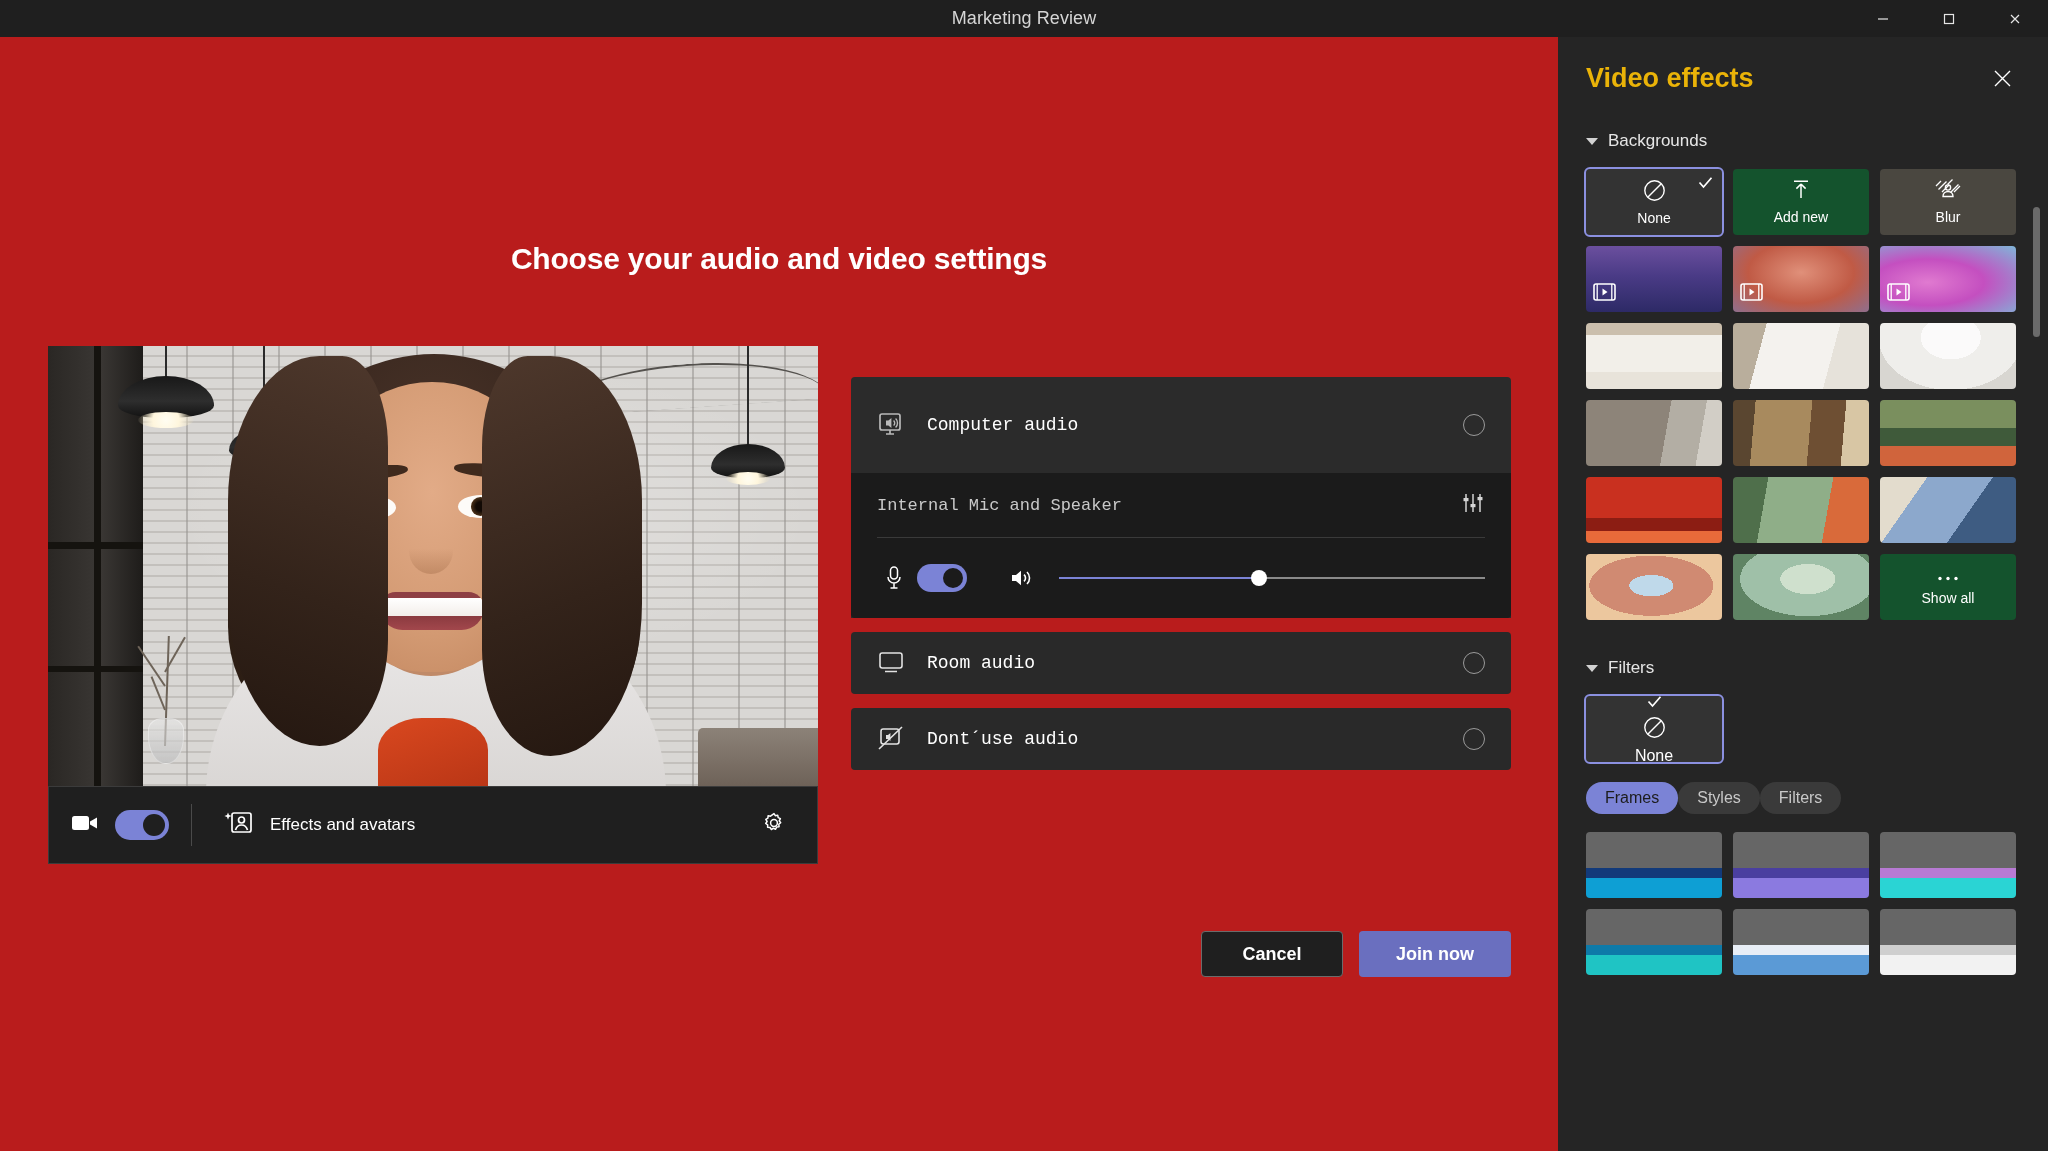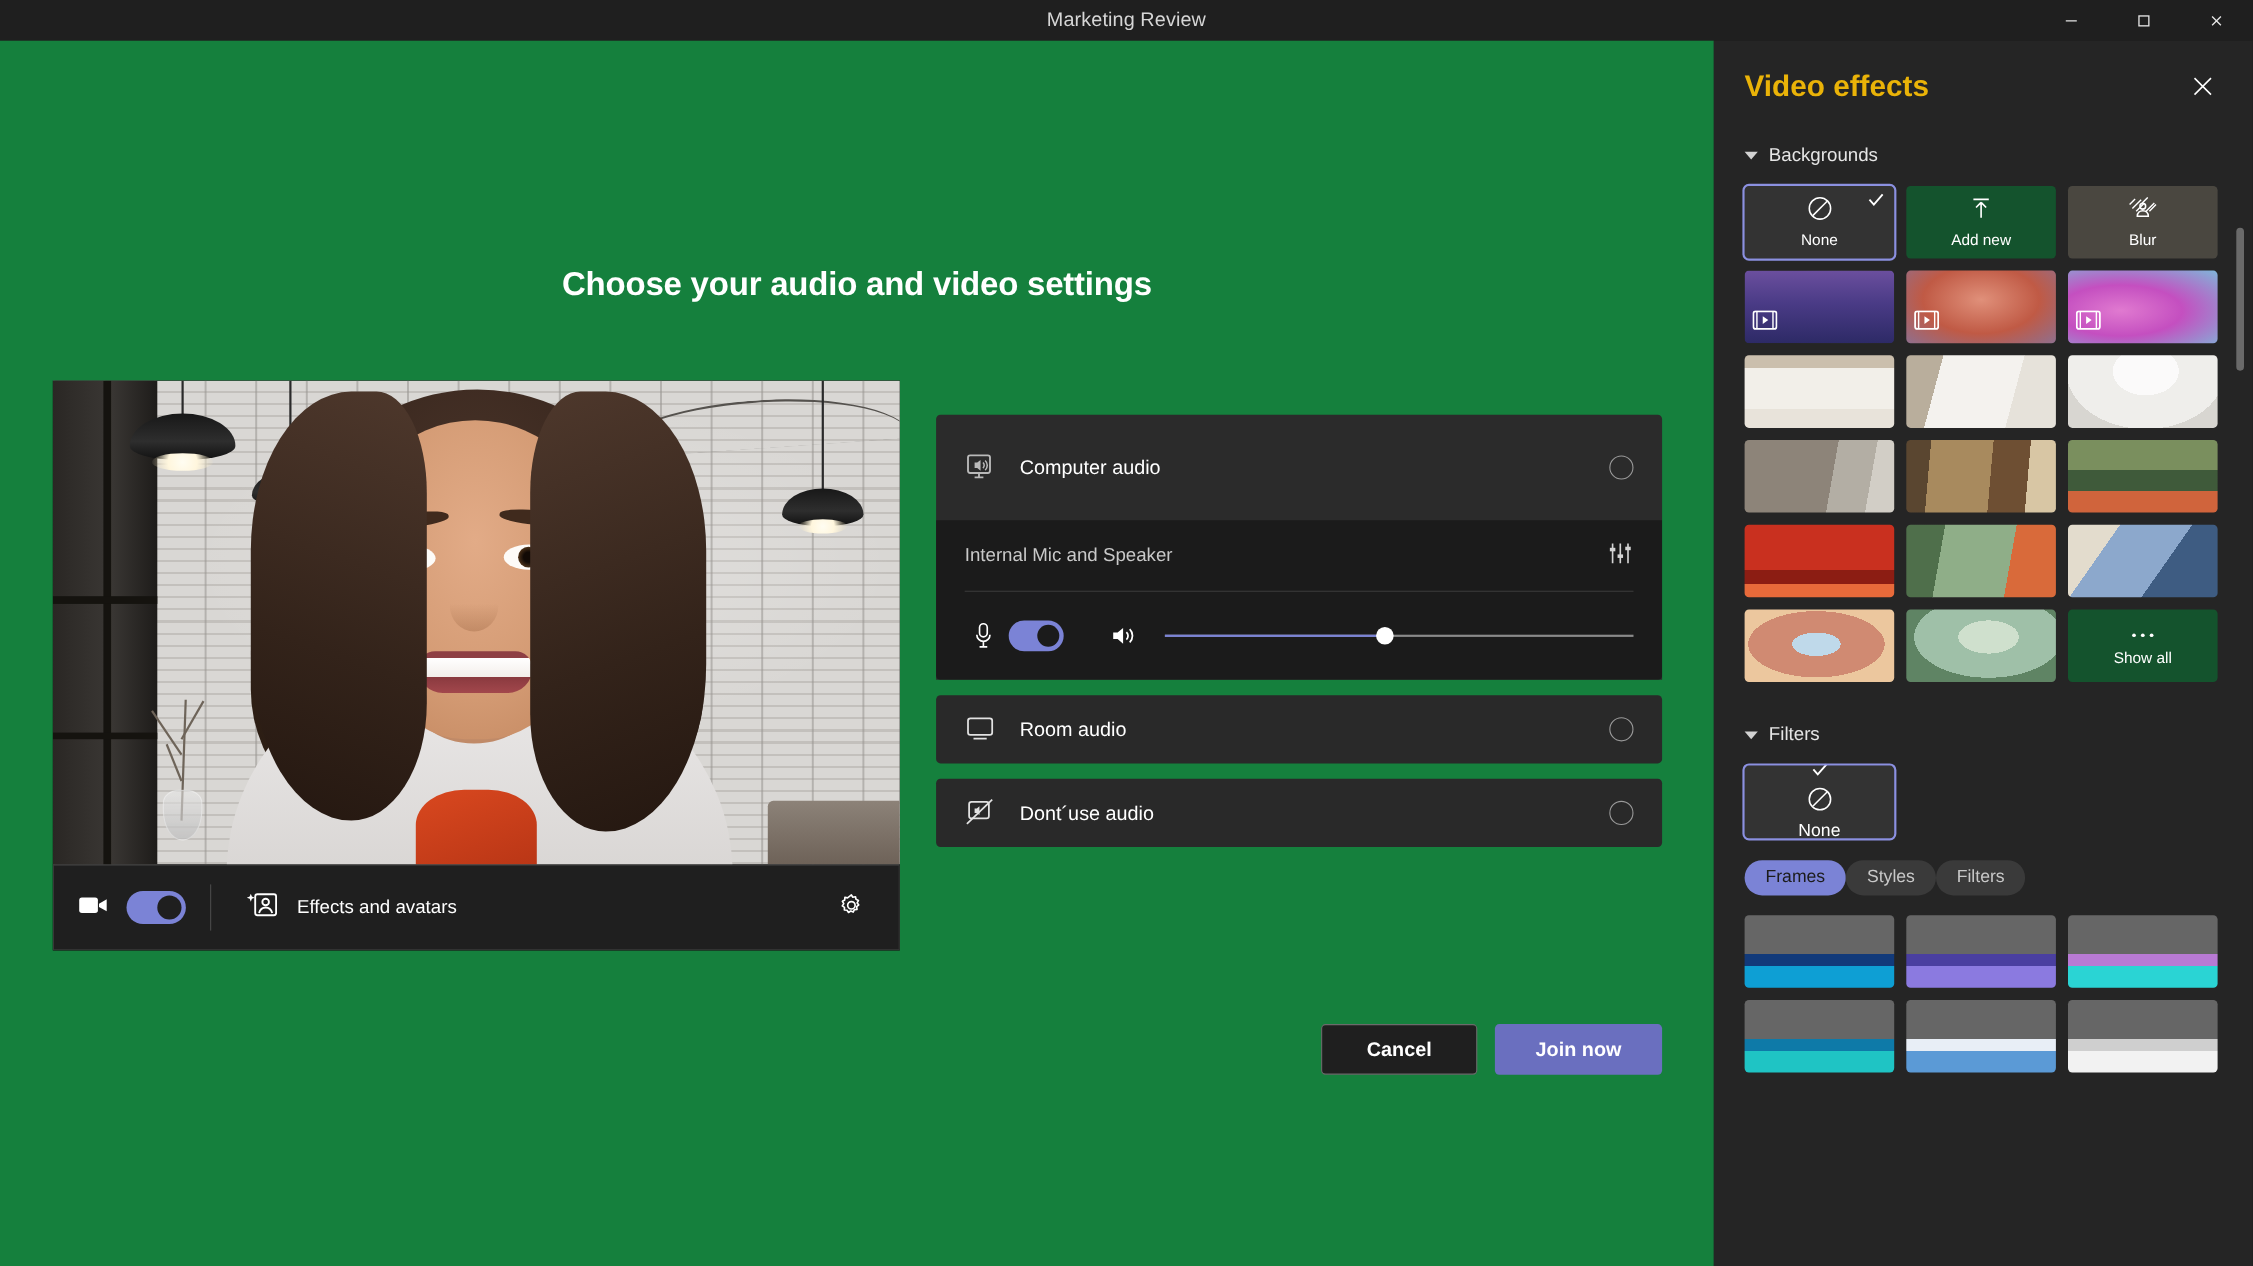--- a/index.html
+++ b/index.html
@@ -22,21 +22,21 @@
   .wincontrols { position: absolute; top: 0; right: 0; height: 37px; display: flex; }
   .wc {
     width: 66px; height: 37px; display: flex; align-items: center; justify-content: center;
     cursor: default;
   }
   .wc svg { display: block; }
 
   
   .stage {
     position: absolute; top: 37px; left: 0; width: 1558px; height: 1114px;
-    background: #15803d;
+    background: #b91c1c;
   }
   .page-title {
     position: absolute; top: 205px; left: 0; width: 1558px;
     text-align: center; font-size: 30px; font-weight: bold; color: #ffffff;
     letter-spacing: -.2px;
   }
 
   
   .preview-wrap {
     position: absolute; left: 48px; top: 309px; width: 770px; height: 518px;
@@ -207,21 +207,21 @@
   }
   .effects-label { font-size: 17px; color: #ffffff; }
   .gear-btn {
     margin-left: auto; width: 42px; height: 42px; display: flex;
     align-items: center; justify-content: center; border-radius: 4px; cursor: pointer;
   }
 
   
   .audio-panel { position: absolute; left: 851px; top: 340px; width: 660px; }
   .audio-card {
-    background: #292929; border-radius: 4px; overflow: hidden; margin-bottom: 14px;
+    background: #292929; border-radius: 4px; overflow: hidden; margin-bottom: 14px; font-family: Liberation Mono, monospace;
   }
   .audio-row {
     display: flex; align-items: center; height: 62px; padding: 0 26px;
     cursor: pointer;
   }
   .audio-row .ico { width: 42px; flex: none; display: flex; align-items: center; }
   .audio-row .lbl { font-size: 18px; color: #ffffff; margin-left: 8px; }
   .radio {
     margin-left: auto; width: 22px; height: 22px; border-radius: 50%;
     border: 1.6px solid #9a9a9a;

